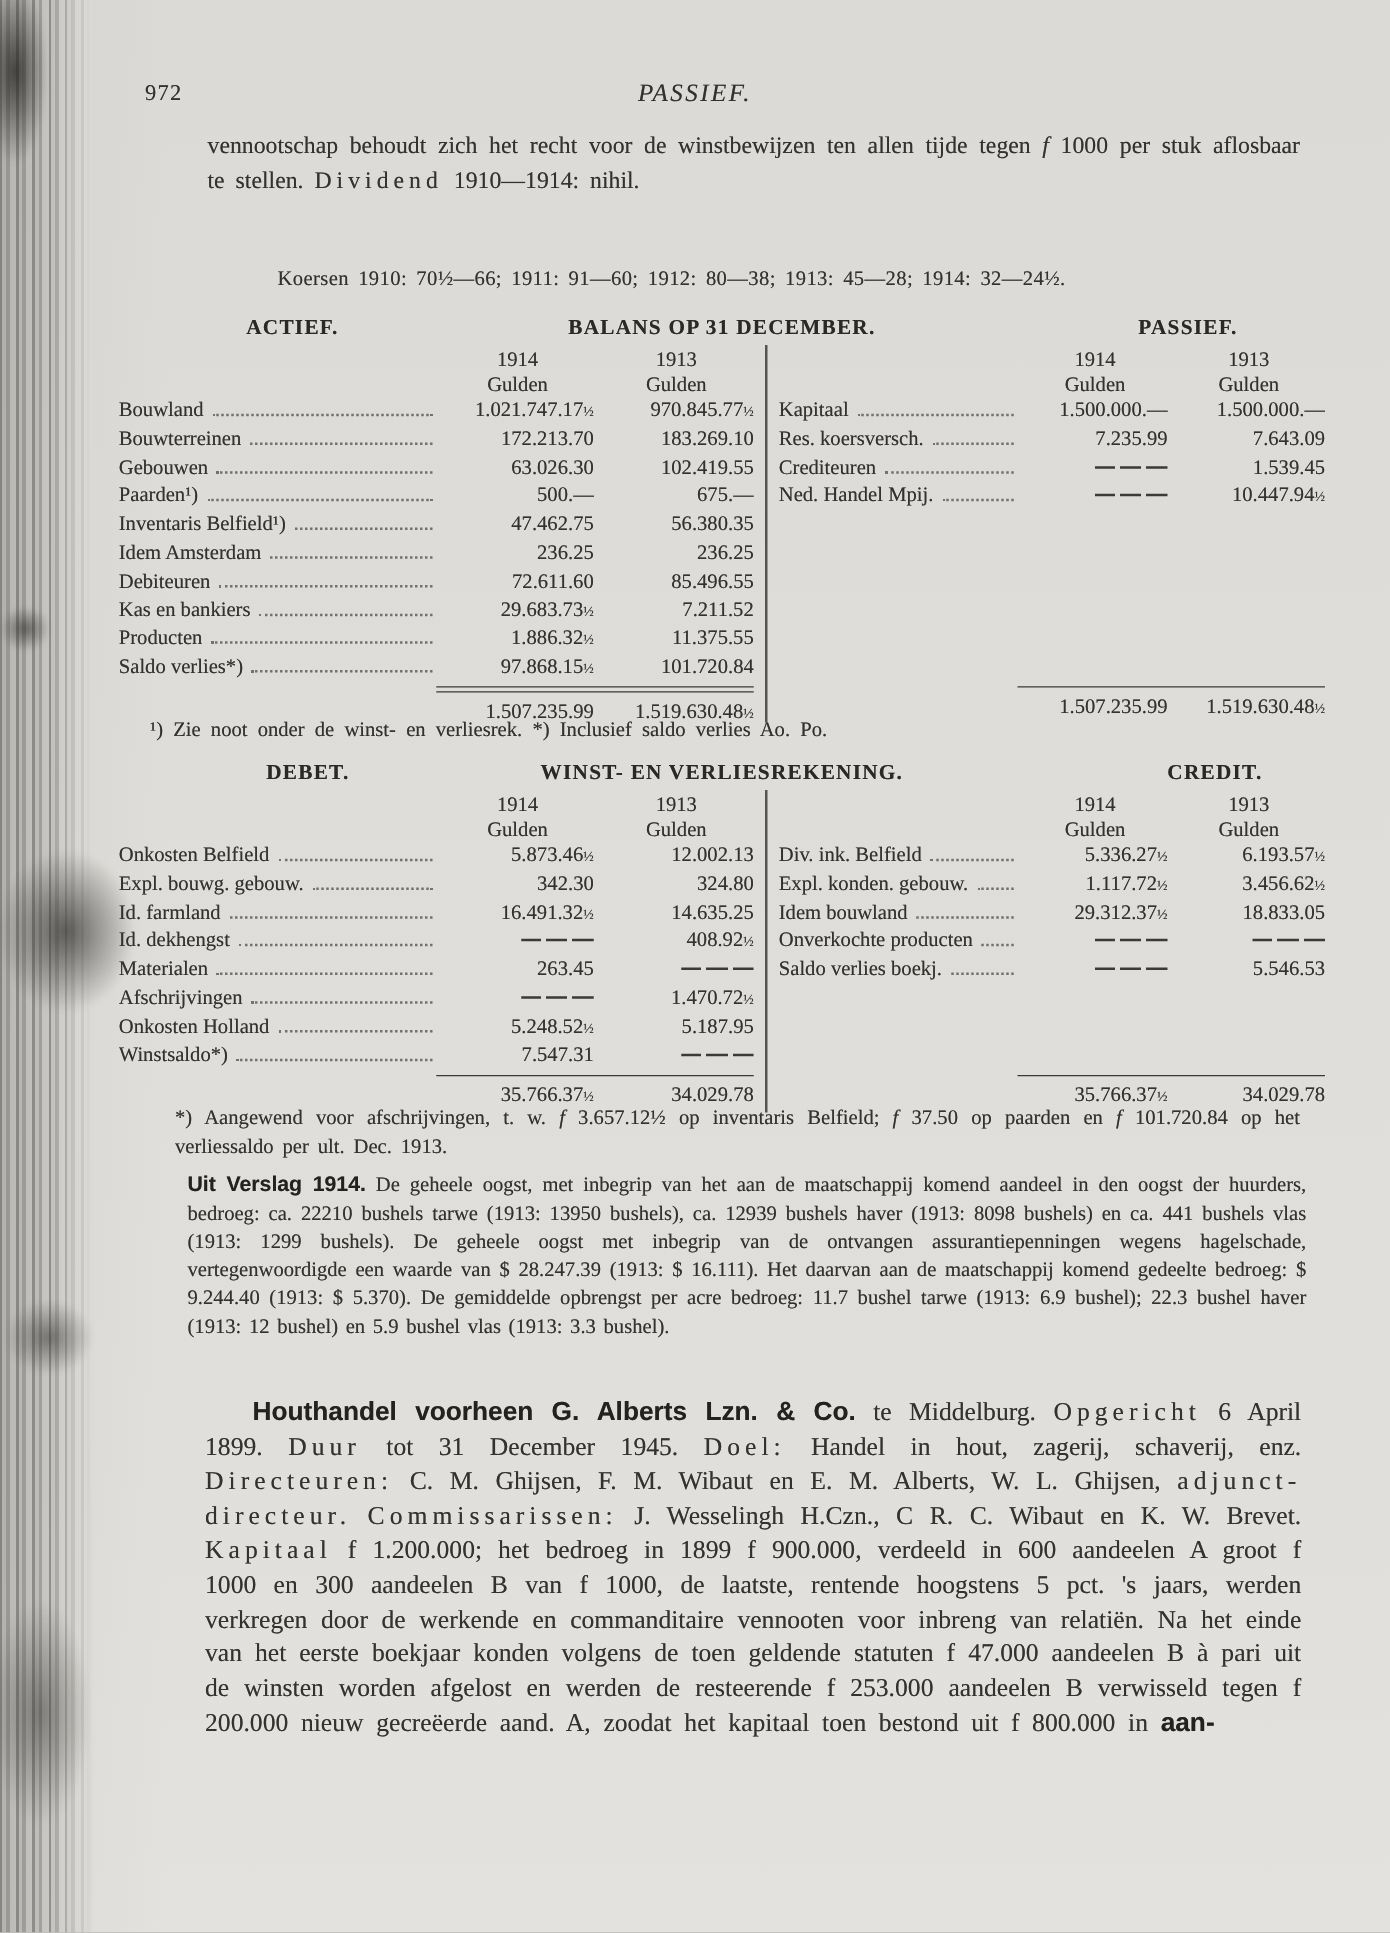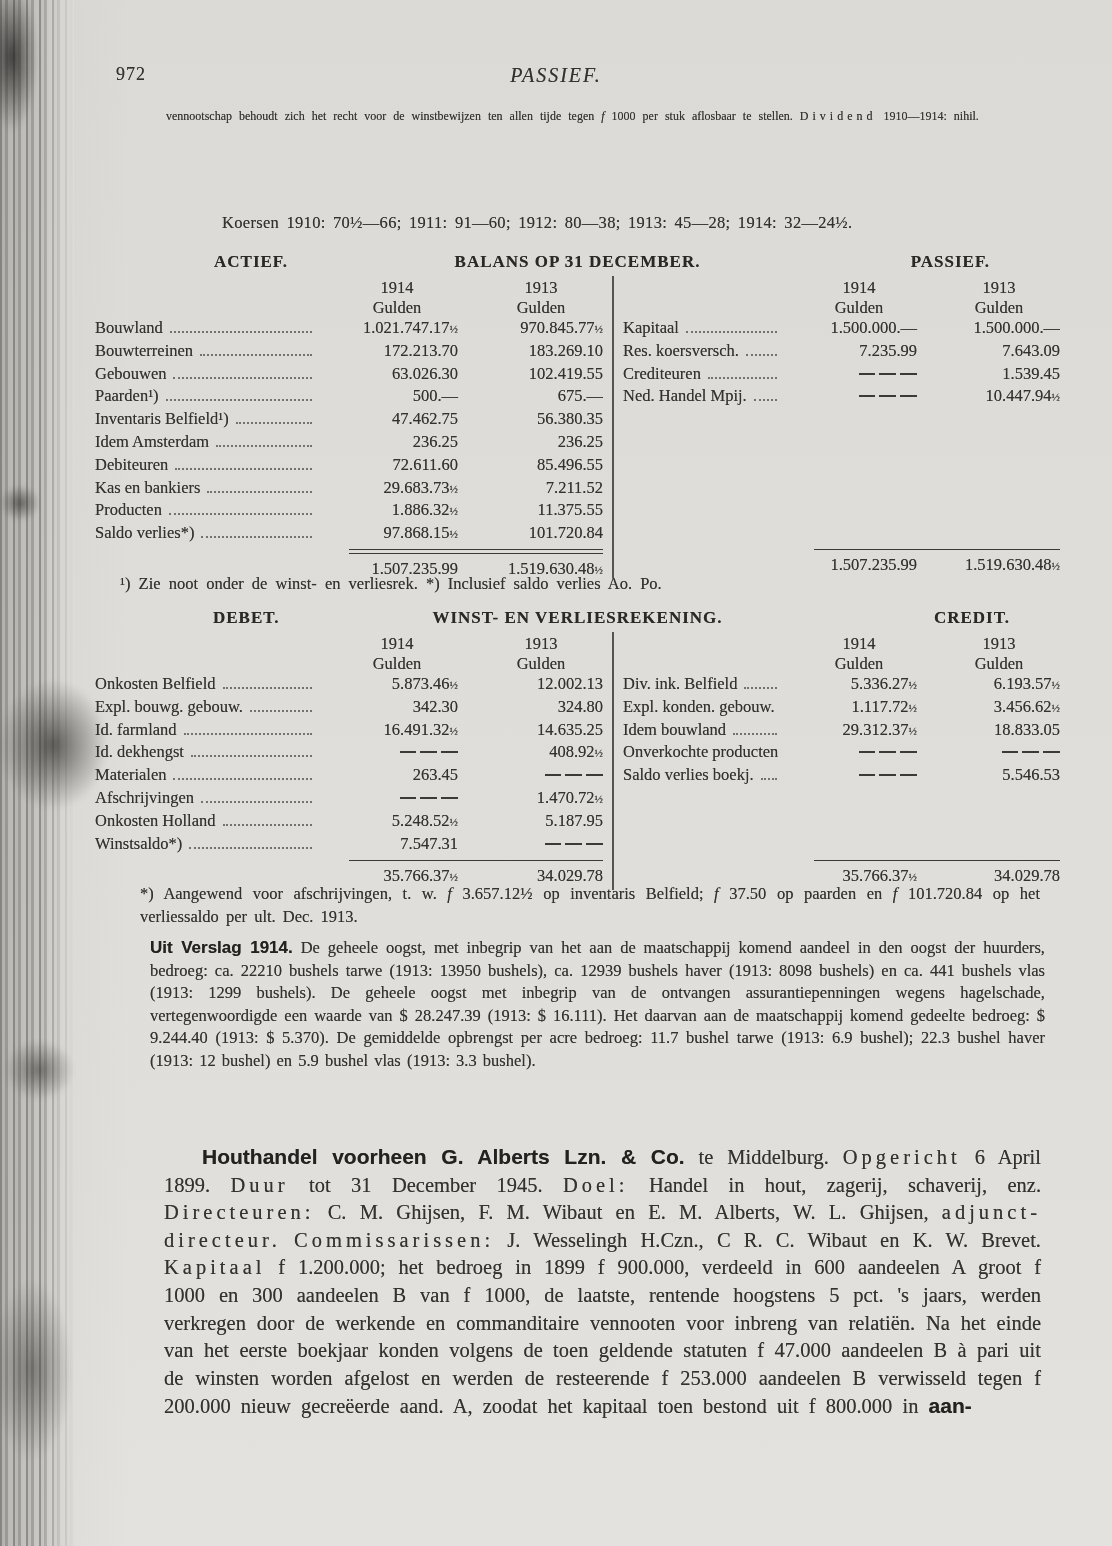--- a/index.html
+++ b/index.html
@@ -29,59 +29,59 @@
   .b2{left:-2px;top:680px;width:110px;height:130px;background:radial-gradient(closest-side,rgba(45,43,41,.7),rgba(45,43,41,0));}
   .b3{left:4px;top:1040px;width:70px;height:60px;background:radial-gradient(closest-side,rgba(50,48,46,.55),rgba(50,48,46,0));}
   .b4{left:-8px;top:1280px;width:80px;height:180px;background:radial-gradient(closest-side,rgba(55,53,50,.5),rgba(55,53,50,0));}
   .b5{left:0px;top:485px;width:40px;height:36px;background:radial-gradient(closest-side,rgba(40,38,36,.6),rgba(40,38,36,0));}
 
   .pagehead{position:absolute;top:64px;left:0;right:0;height:26px;}
   .pagenum{position:absolute;left:116px;top:0;font-size:18px;letter-spacing:1px;}
   .pagetitle{position:absolute;left:0;right:0;top:0;text-align:center;font-style:italic;font-size:20px;letter-spacing:2px;}
 
   .para{position:absolute;margin:0;text-align:justify;}
-  .intro{top:103px;left:166px;width:874px;font-size:12px;line-height:27.5px;word-spacing:4px;}
+  .intro{top:103px;left:166px;width:874px;font-size:19px;line-height:27.5px;word-spacing:4px;}
   .koersen{position:absolute;margin:0;top:213px;left:222px;font-size:16.5px;letter-spacing:.3px;word-spacing:3px;}
 
   .seg-b{font-family:"Liberation Sans","DejaVu Sans",sans-serif;font-weight:700;color:#232220;}
   .seg-sp{letter-spacing:4px;}
   .seg-i{font-style:italic;}
 
   .tbl{position:absolute;left:95px;width:965px;font-size:16.5px;}
   .theadrow{position:relative;height:24px;}
   .thead{position:absolute;top:0;font-weight:700;font-size:17px;letter-spacing:1px;color:#2b2926;}
-  .th-left1{left:119px;}  .th-right1{right:70px;}
+  .th-left1{left:102px;}  .th-right1{right:70px;}
   .th-left2{left:118px;}  .th-right2{right:50px;}
   .th-center{left:0;right:0;text-align:center;}
   .vdiv{position:absolute;width:1.6px;background:rgba(62,60,56,.85);}
   .half{position:absolute;top:26px;}
   .lefthalf{left:0;width:508px;}
   .righthalf{left:528px;width:437px;}
-  .yh,.trow,.totrow{display:grid;grid-template-columns:1fr 122px 124px;column-gap:21px;align-items:baseline;}
+  .yh,.trow,.totrow{display:grid;grid-template-columns:1fr 122px 124px;column-gap:4px;align-items:baseline;}
   .righthalf .yh,.righthalf .trow,.righthalf .totrow{grid-template-columns:1fr 116px 122px;}
   .yh{height:20px;}
   .yh span{text-align:center;}
   .rows{overflow:hidden;}
   .trow{height:22.8px;}
   .tlab{display:flex;align-items:baseline;white-space:nowrap;overflow:hidden;}
   .lead{flex:1;min-width:6px;border-bottom:2px dotted rgba(70,68,64,.7);margin:0 3px 3px 7px;}
   .tval{text-align:right;white-space:nowrap;}
   .half-frac{font-size:68%;}
   .dash{display:inline-block;width:58px;height:2px;vertical-align:4px;
     background:linear-gradient(90deg,#3c3a36 0 16px,transparent 16px 20px,#3c3a36 20px 37px,transparent 37px 41px,#3c3a36 41px 58px);}
   .trule{margin-left:auto;width:254px;border-top:1.6px solid #3c3a36;margin-top:3px;}
   .trule.dbl{height:3px;border-bottom:1px solid #3c3a36;}
   .righthalf .trule{width:246px;}
   .totrow{margin-top:5px;height:22px;}
   .fnote{position:absolute;margin:0;left:25px;font-size:16.5px;word-spacing:4px;white-space:nowrap;}
 
   .starnote{top:882px;left:140px;width:900px;font-size:16.5px;line-height:23px;word-spacing:3px;}
   .verslag{top:937px;left:150px;width:895px;font-size:16.5px;line-height:22.6px;word-spacing:2px;}
   .verslag .seg-b{font-size:17px;}
-  .houthandel{top:1143px;left:164px;width:877px;font-size:20.5px;line-height:27.6px;word-spacing:5px;text-indent:38px;}
+  .houthandel{top:1116px;left:164px;width:877px;font-size:20.5px;line-height:27.6px;word-spacing:5px;text-indent:38px;}
   .houthandel .seg-b{font-size:21px;}
   .ink{text-shadow:0 0 .5px rgba(40,38,34,.55);}
 </style>
 </head>
 <body>
 
 <div class="page ink">
   <div class="gutter"></div>
   <div class="blob b1"></div>
   <div class="blob b2"></div>

